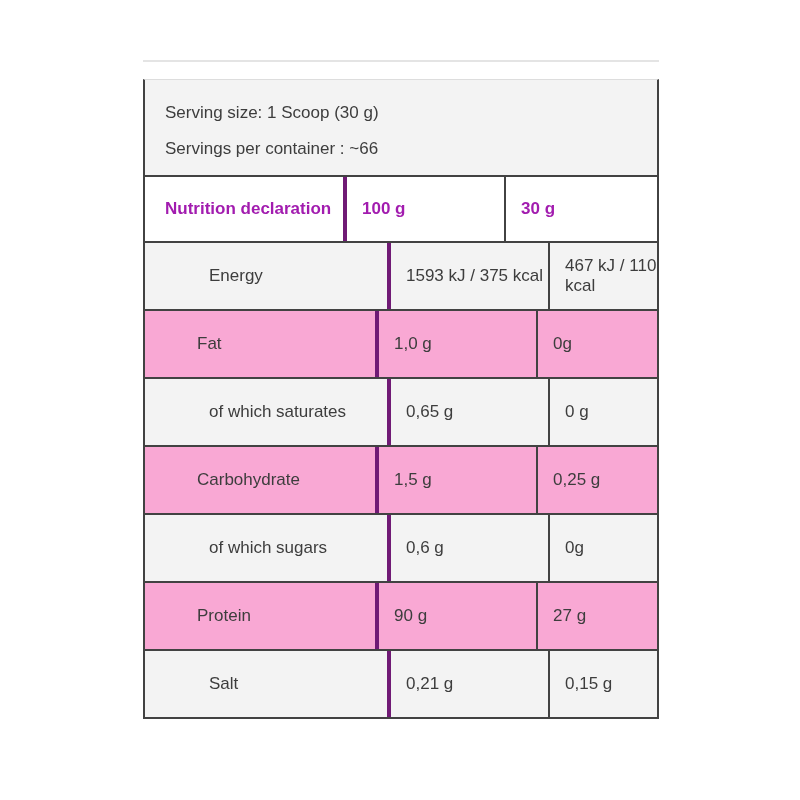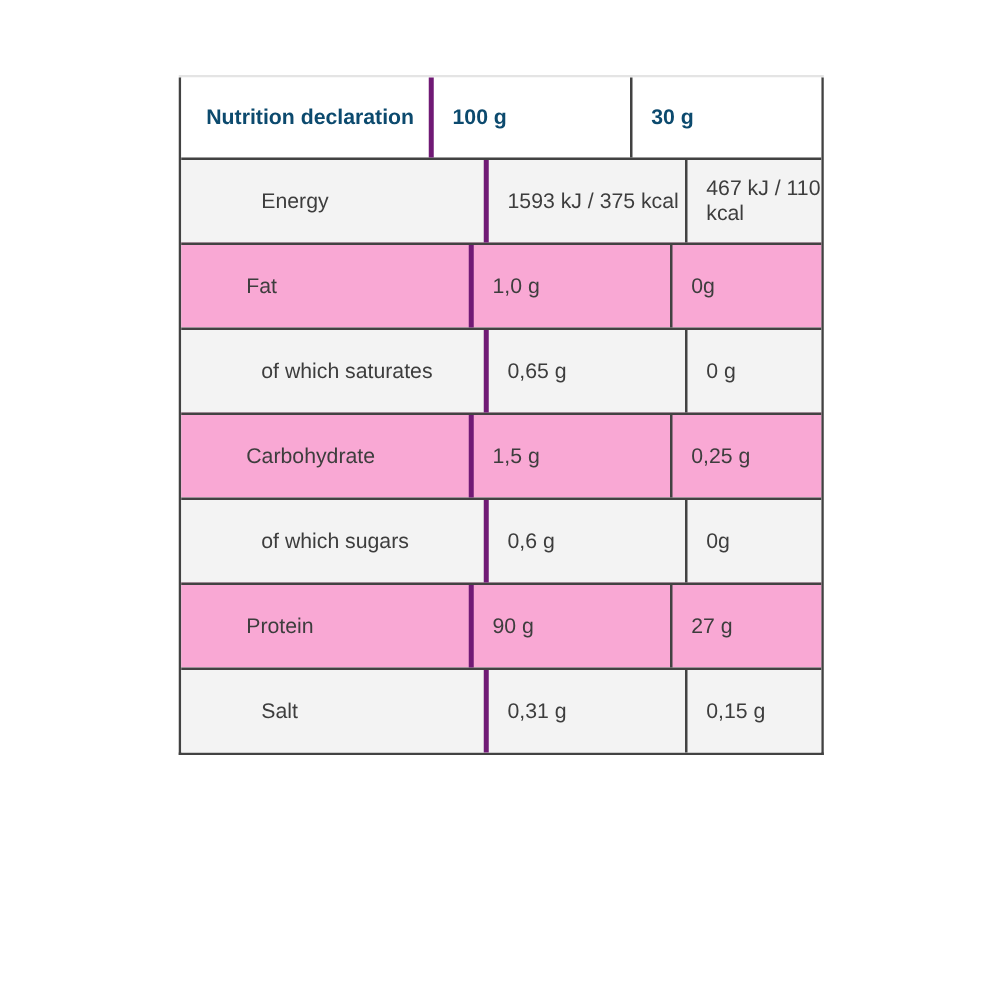--- a/index.html
+++ b/index.html
@@ -53,21 +53,21 @@
     box-sizing: border-box;
     display: flex;
     align-items: stretch;
     height: 68px;
     border-top: 2px solid #424242;
   }
   .t-row.header {
     height: 64px;
     border-top: none;
     font-weight: bold;
-    color: #0c4a6e;
+    color: #a21caf;
     background: #ffffff;
   }
   .t-row.shade { background: #f3f3f3; padding-left: 44px; }
   .t-row.plain { background: #f9a8d4; padding-left: 32px; }
   .cell {
     box-sizing: border-box;
     display: flex;
     align-items: center;
   }
   .c1 {
@@ -86,20 +86,24 @@
   }
 </style>
 </head>
 <body>
 
 <div class="canvas">
   <div class="label-block">
 
     <div class="label-top-edge"></div>
 
+    <div class="serving-box">
+      <div>Serving size: 1 Scoop (30 g)</div>
+      <div>Servings per container : ~66</div>
+    </div>
 
     <div class="nutrition-table">
 
       <div class="t-row header">
         <div class="cell c1">Nutrition declaration</div>
         <div class="cell c2">100 g</div>
         <div class="cell c3">30 g</div>
       </div>
 
       <div class="t-row shade">
@@ -133,19 +137,19 @@
       </div>
 
       <div class="t-row plain">
         <div class="cell c1">Protein</div>
         <div class="cell c2">90 g</div>
         <div class="cell c3">27 g</div>
       </div>
 
       <div class="t-row shade">
         <div class="cell c1">Salt</div>
-        <div class="cell c2">0,31 g</div>
+        <div class="cell c2">0,21 g</div>
         <div class="cell c3">0,15 g</div>
       </div>
 
     </div>
   </div>
 </div>
 
 </body></html>

